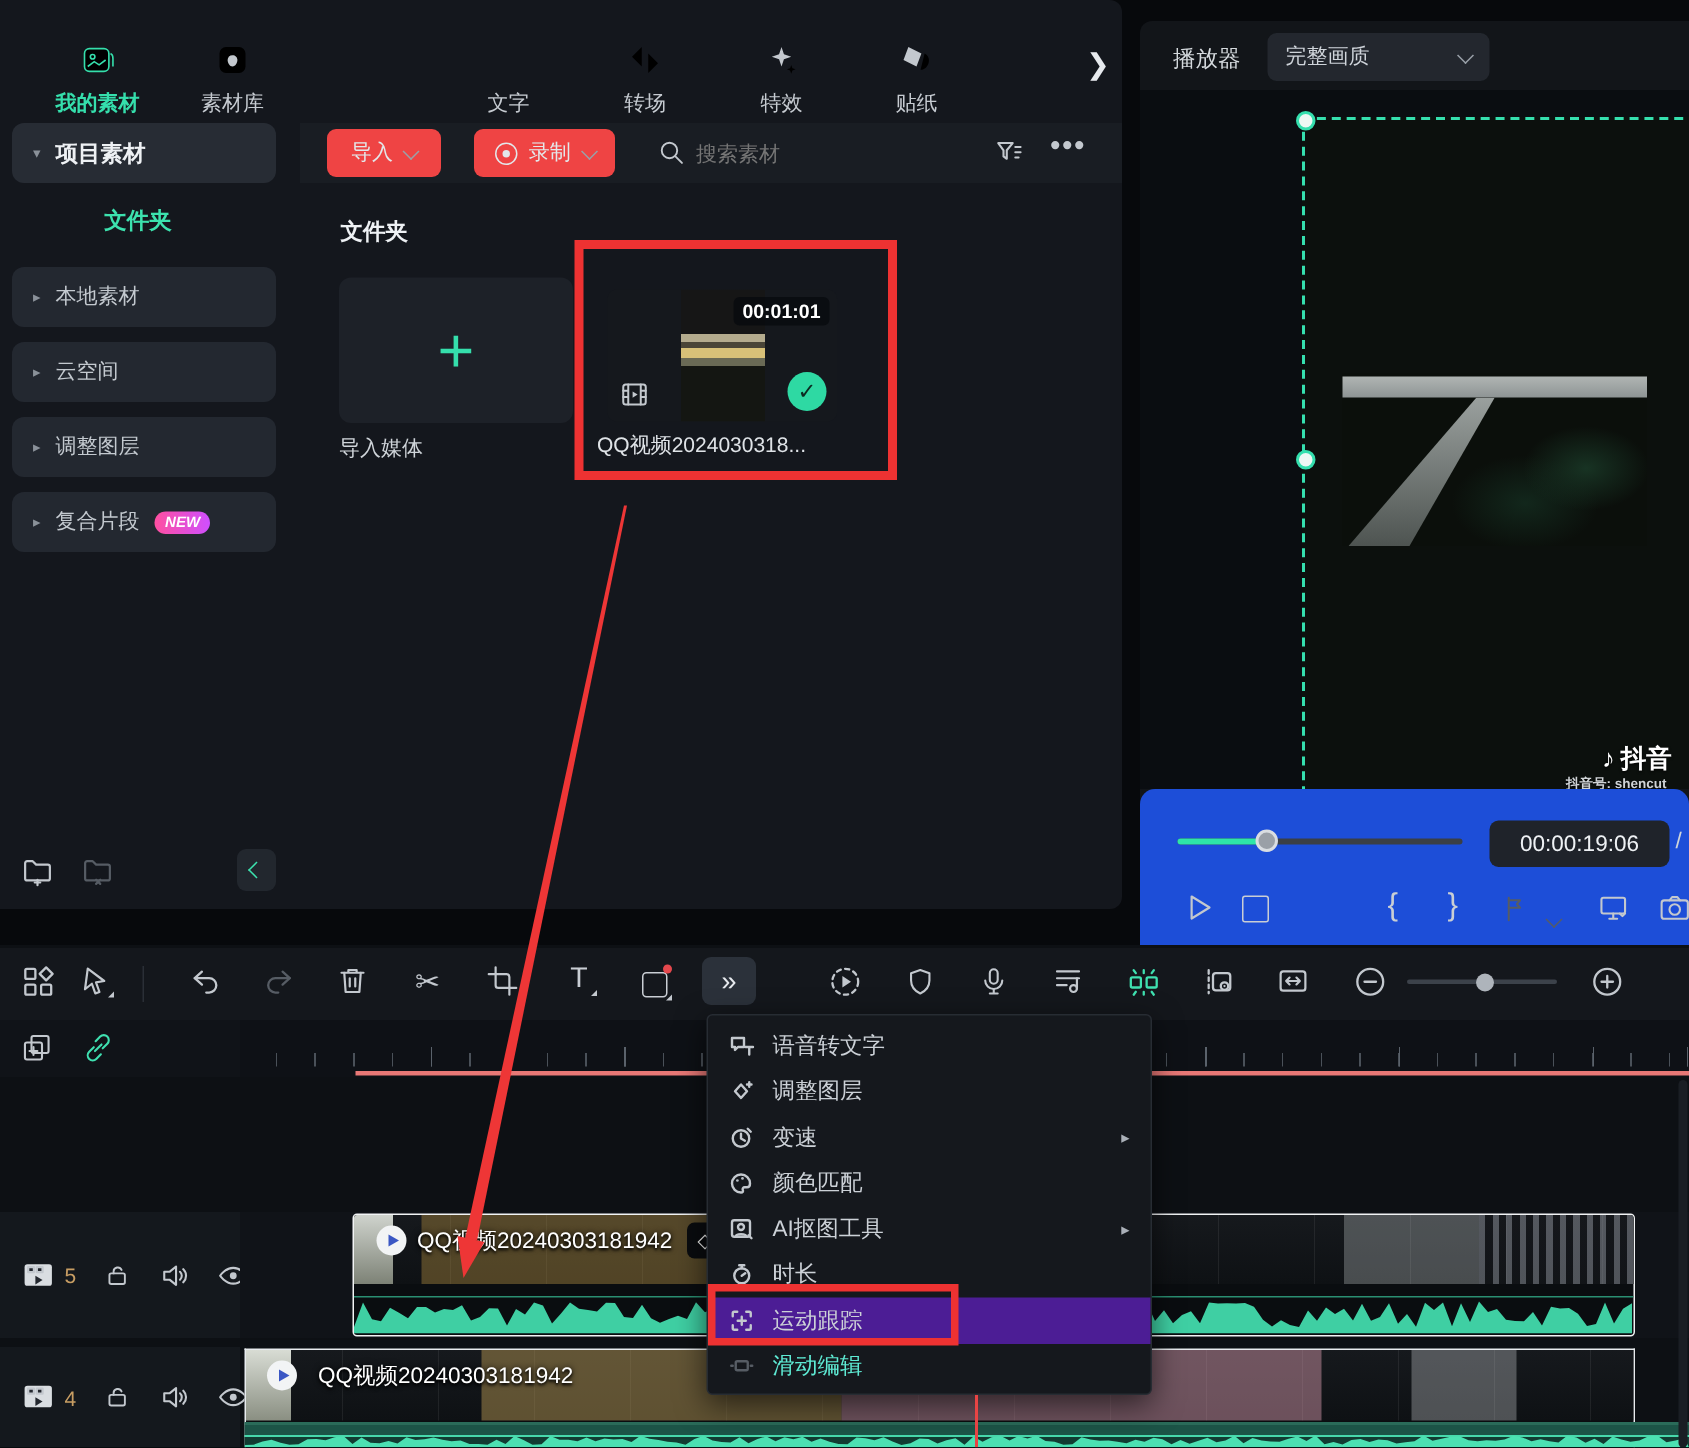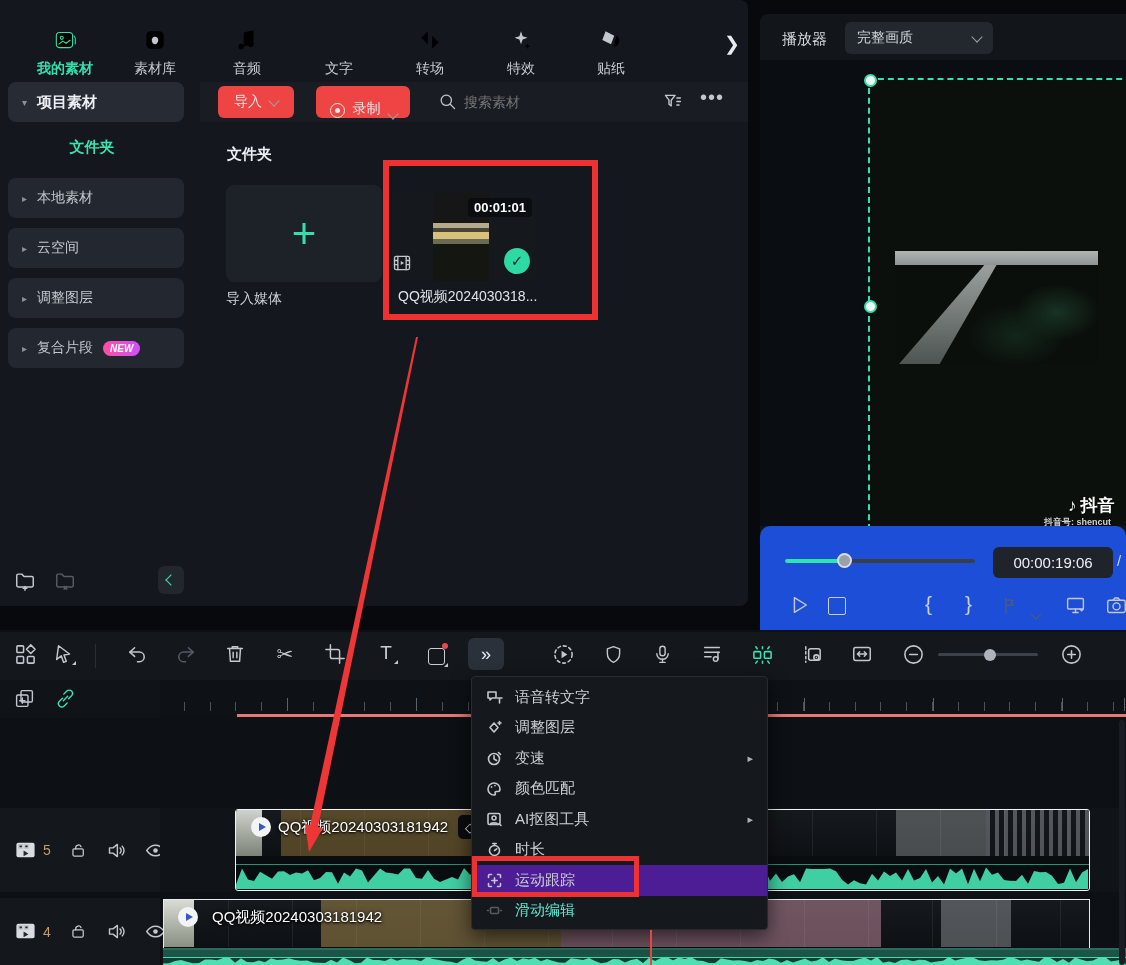--- a/index.html
+++ b/index.html
@@ -25,21 +25,21 @@
             display:flex;align-items:center;font-size:14px;color:#c3c9cf;}
   .side-row .caret{color:#8a9199;font-size:10px;margin:0 10px 0 14px;}
   .badge-new{margin-left:10px;background:linear-gradient(90deg,#ff4fa0,#cf4fff);color:#fff;
              font-size:10px;font-weight:bold;font-style:italic;padding:2px 7px;border-radius:9px;}
   
   .btn{background:#ef4444;border-radius:6px;display:flex;align-items:center;justify-content:center;
        gap:8px;color:#e3e7ea;font-size:14px;}
   
   #import-tile{left:226px;top:185px;width:156px;height:97px;background:#1d2128;border-radius:8px;
                display:flex;align-items:center;justify-content:center;color:#35dfac;font-size:42px;font-weight:200;}
-  #media-thumb{left:384px;top:193px;width:153px;height:88px;background:#15181d;border-radius:6px;overflow:hidden;}
+  #media-thumb{left:405px;top:193px;width:153px;height:88px;background:#15181d;border-radius:6px;overflow:hidden;}
   .dur-badge{position:absolute;right:5px;top:5px;background:rgba(8,10,14,.78);color:#fff;font-weight:bold;
              font-size:13px;padding:2px 6px;border-radius:4px;}
   .check-circle{position:absolute;right:7px;bottom:7px;width:26px;height:26px;border-radius:50%;
                 background:#2ed9a3;color:#0c2b21;font-size:15px;font-weight:bold;display:flex;align-items:center;justify-content:center;}
   
   .redbox{position:absolute;border:6px solid #ee3232;z-index:40;}
   
   .tool{position:absolute;top:641px;width:26px;height:26px;display:flex;align-items:center;justify-content:center;}
   .track-hdr{position:absolute;left:0;width:160px;background:#14181d;display:flex;align-items:center;gap:18px;padding-left:14px;box-sizing:border-box;}
   .tracknum{color:#c79d63;font-size:14px;margin-left:-12px;}
@@ -82,30 +82,20 @@
     </div>
     <div class="tab" style="left:110px;">
       <div class="tic">
         <svg width="26" height="26" viewBox="0 0 24 24">
             <rect x="4" y="4" width="16" height="16" rx="4"></rect>
             <path d="M12 9c1.8 0 3 1.3 3 3s-1.2 4-3 4-3-2.2-3-4 1.2-3 3-3z" fill="#c3c8ce" stroke="none"></path>
           </svg>
       </div>
       <div class="tlabel">素材库</div>
     </div>
-    <div class="tab" style="left:202px;">
-      <div class="tic">
-        <svg width="26" height="26" viewBox="0 0 24 24">
-            <path d="M9 18V5l9-2v13"></path>
-            <circle cx="6.6" cy="18" r="2.6"></circle>
-            <circle cx="15.6" cy="16" r="2.6"></circle>
-          </svg>
-      </div>
-      <div class="tlabel">音频</div>
-    </div>
     <div class="tab" style="left:294px;">
       <div class="tic">
         <svg width="26" height="26" viewBox="0 0 24 24">
             <path d="M4 5h16M12 5v15"></path>
             <path d="M4 5v2M20 5v2"></path>
           </svg>
       </div>
       <div class="tlabel">文字</div>
     </div>
     <div class="tab" style="left:476px;">
@@ -177,21 +167,21 @@
     </div>
     <div class="abs" style="left:158px;top:566px;width:26px;height:28px;background:#232categorie;background:#22272e;border-radius:6px;display:flex;align-items:center;justify-content:center;">
       <span class="chev" style="transform:rotate(135deg);border-color:#3ce2ae;"></span>
     </div>
 
     <div class="abs" style="left:200px;top:82px;width:548px;height:40px;background:#191d23;">
       <div class="btn abs" style="left:18px;top:4px;width:76px;height:32px;">
         <span>导入</span>
         <span class="chev" style="margin-top:-3px;"></span>
       </div>
-      <div class="btn abs" style="left:116px;top:4px;width:94px;height:32px;align-items:flex-end;">
+      <div class="btn abs" style="left:116px;top:4px;width:94px;height:32px;">
         <span style="width:13px;height:13px;border:1.6px solid #e3e7ea;border-radius:50%;display:flex;align-items:center;justify-content:center;">
             <span style="width:5px;height:5px;background:#e3e7ea;border-radius:50%;"></span>
           </span>
         <span>录制</span>
         <span class="chev" style="margin-top:-3px;"></span>
       </div>
       <div class="abs ic" style="left:238px;top:10px;">
         <svg width="19" height="19" viewBox="0 0 24 24">
             <circle cx="10.5" cy="10.5" r="6.5"></circle>
             <path d="M15.5 15.5L21 21"></path>

